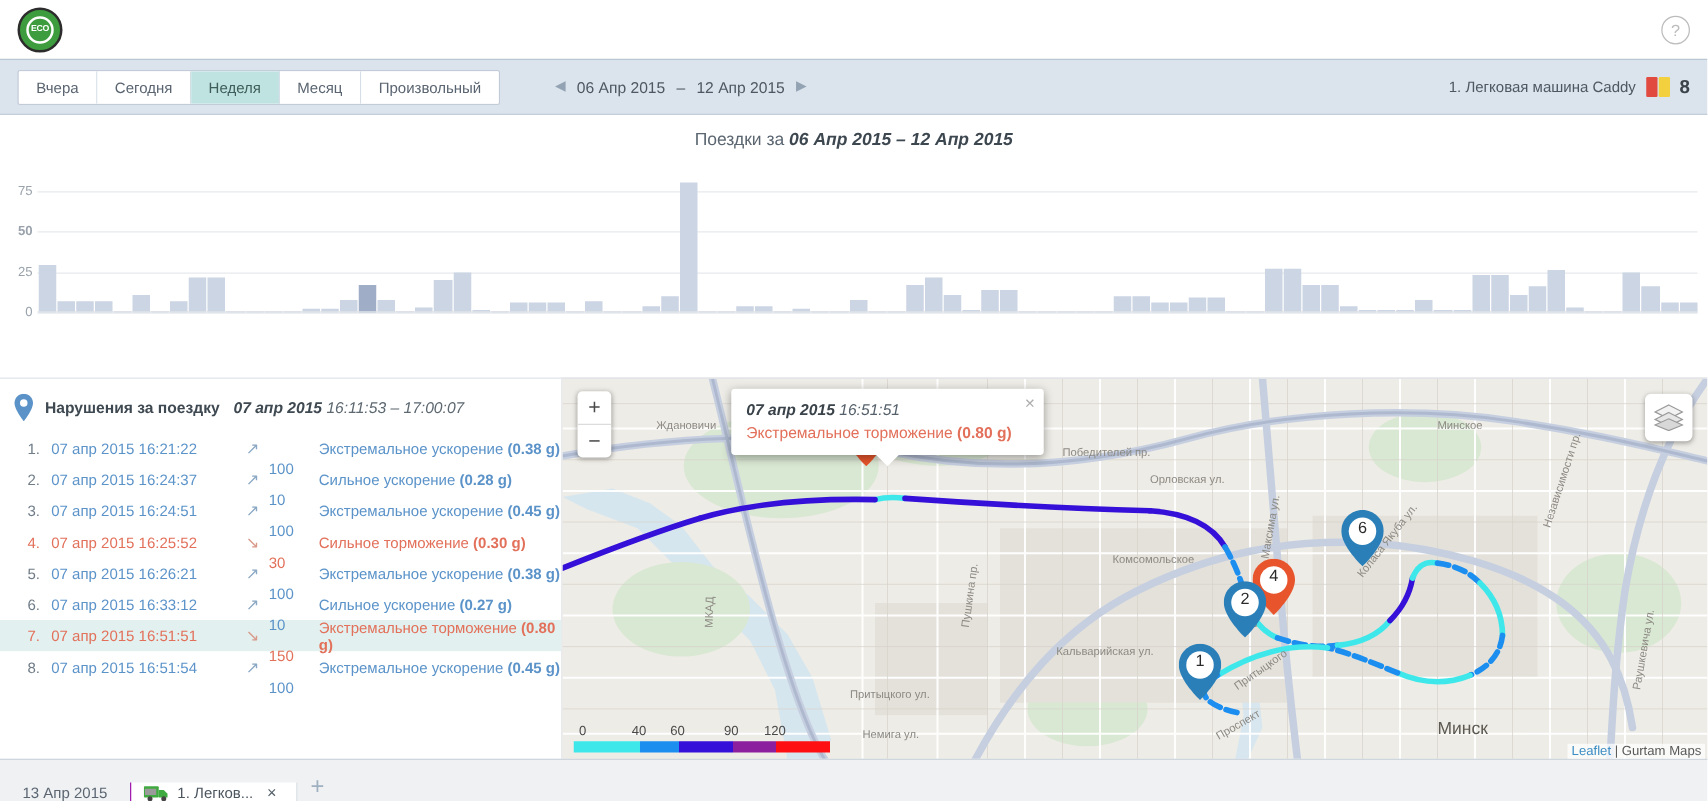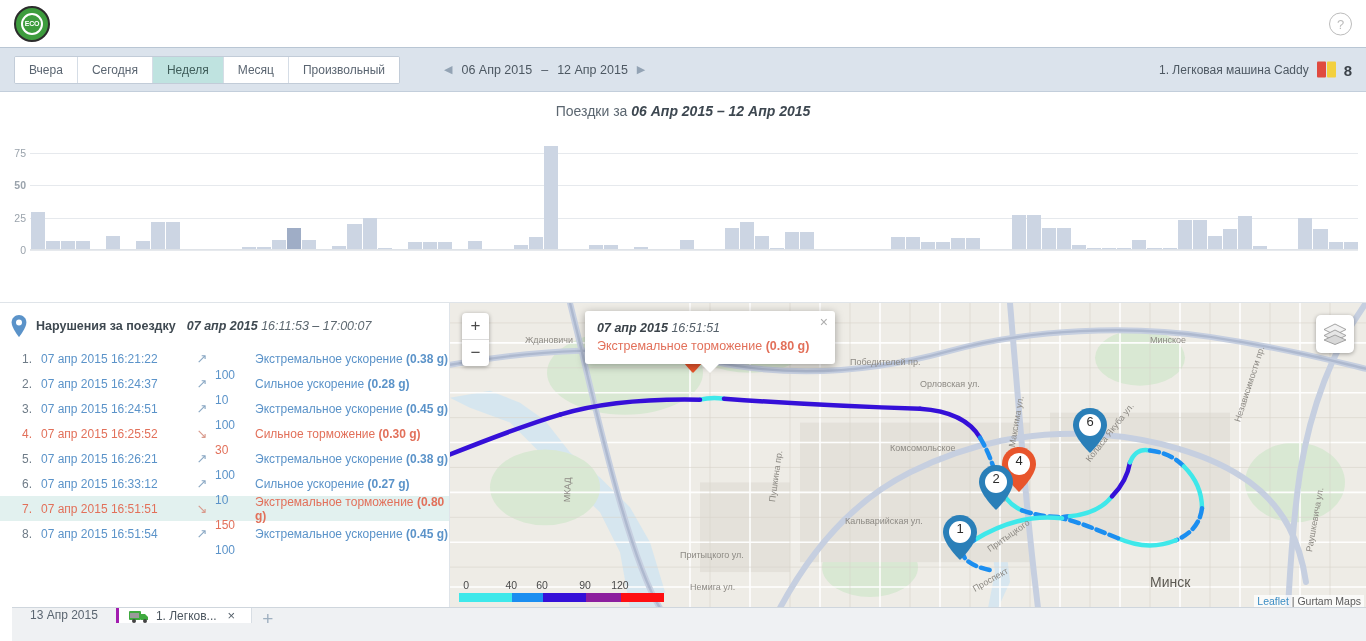--- a/index.html
+++ b/index.html
@@ -173,29 +173,29 @@
       #3510d8 41%,#3510d8 62%,#8c1f9e 62%,#8c1f9e 79%,#fe0f12 79%,#fe0f12 100%);
   }
   .attrib{
     position:absolute;right:2px;bottom:1px;font-size:10.5px;color:#5a5a5a;
     background:rgba(255,255,255,.72);padding:0 3px;z-index:6;
   }
   .attrib a{color:#3b8dc4;text-decoration:none;}
 
   
   .taskbar{
-    position:absolute;left:12px;right:0;bottom:0;height:33px;background:#eff1f3;
-    border-top:1px solid #cfd6dd;display:flex;align-items:flex-start;margin-top:32px;
+    position:absolute;left:0;right:0;bottom:0;height:33px;background:#eff1f3;
+    border-top:1px solid #cfd6dd;display:flex;align-items:flex-end;margin-top:32px;
   }
   .task-date{
     display:flex;align-items:center;padding:0 18px;font-size:12px;color:#5b6671;cursor:pointer;
   }
   .task-tab{
     display:flex;align-items:center;gap:7px;padding:0 10px;background:#fff;
-    border-left:3px solid #a21caf;border-right:1px solid #d8dee4;
+    border-left:1px solid #a21caf;border-right:1px solid #d8dee4;
     font-size:12px;color:#4c565f;cursor:pointer;min-width:112px;
   }
   .truck{width:20px;height:14px;flex:none;}
   .task-close{color:#55606a;font-size:13px;margin-left:4px;cursor:pointer;}
   .task-add{
     display:flex;align-items:center;justify-content:center;width:32px;
     color:#9fb0c0;font-size:19px;cursor:pointer;
   }
 </style>
 </head>

